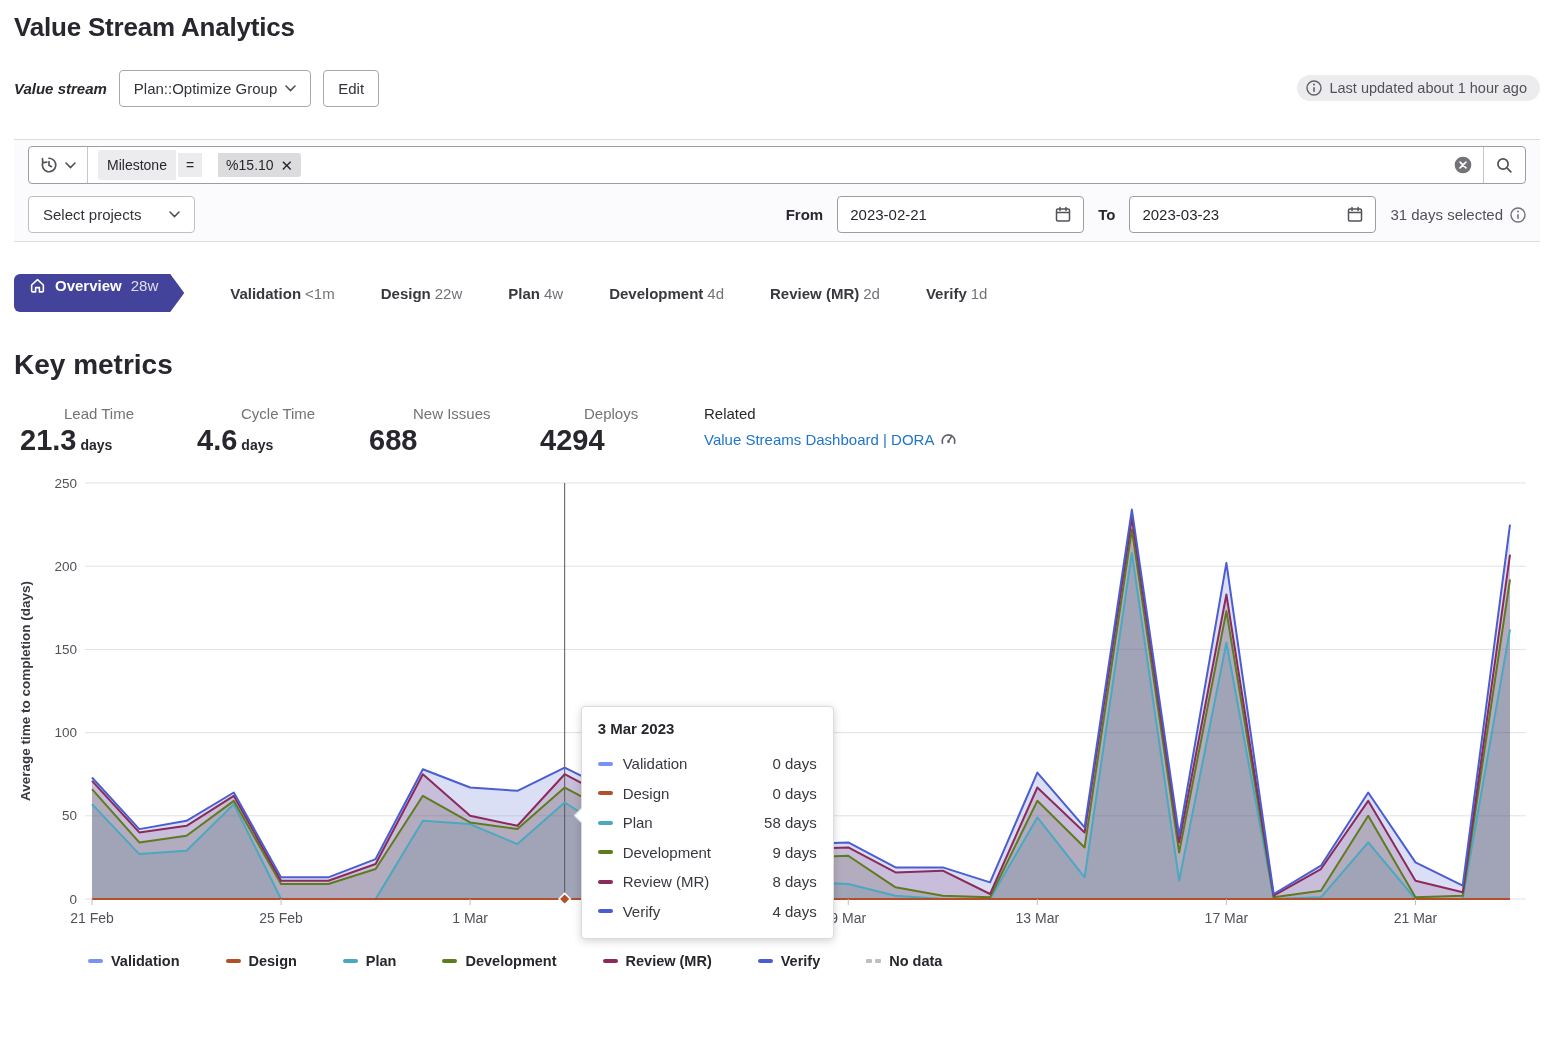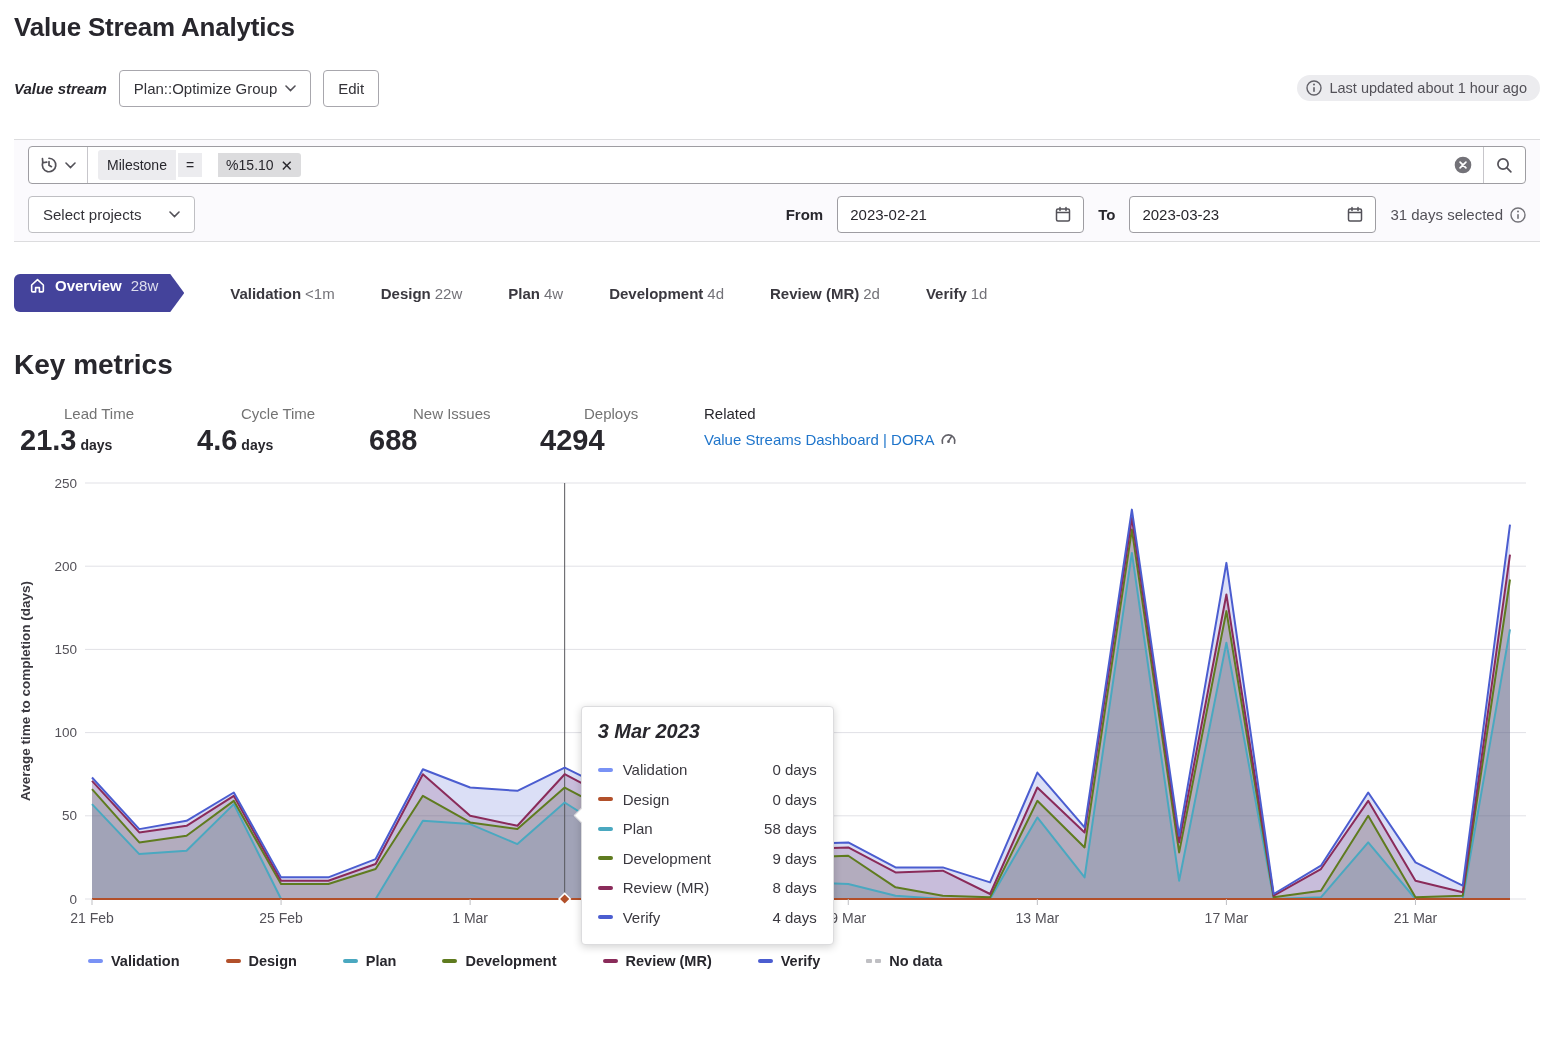--- a/index.html
+++ b/index.html
@@ -75,21 +75,21 @@
   .legend-item { display:flex; align-items:center; gap:8px; font-size:14.5px; font-weight:700; color:#28272d; cursor:pointer; }
   .sw { width:15px; height:4px; border-radius:2px; flex:none; }
   .sw-nodata { display:flex; gap:3px; }
   .sw-nodata i { width:6px; height:4px; border-radius:1px; background:#bfbfc3; }
 
   
   .chart-tooltip { position:absolute; width:253px; background:#fff; border:1px solid #dcdcde; border-radius:4px;
                    box-shadow:0 2px 8px rgba(0,0,0,.18); padding:13px 16px 12px; z-index:5; }
   .tt-arrow { position:absolute; left:-6px; top:103px; width:11px; height:11px; background:#fff;
               border-left:1px solid #dcdcde; border-bottom:1px solid #dcdcde; transform:rotate(45deg); }
-  .tt-title { font-size:20px; font-weight:700; margin-bottom:12px;font-style:italic; }
+  .tt-title { font-size:15px; font-weight:700; margin-bottom:12px; }
   .tt-row { display:flex; align-items:center; gap:10px; height:29.5px; font-size:15px; color:#3a383f; }
   .tt-name { flex:1; }
   .tt-val { color:#3a383f; }
   svg text { font-family:"Liberation Sans", sans-serif; }
 </style>
 </head>
 <body>
 
 <div class="container">
 

